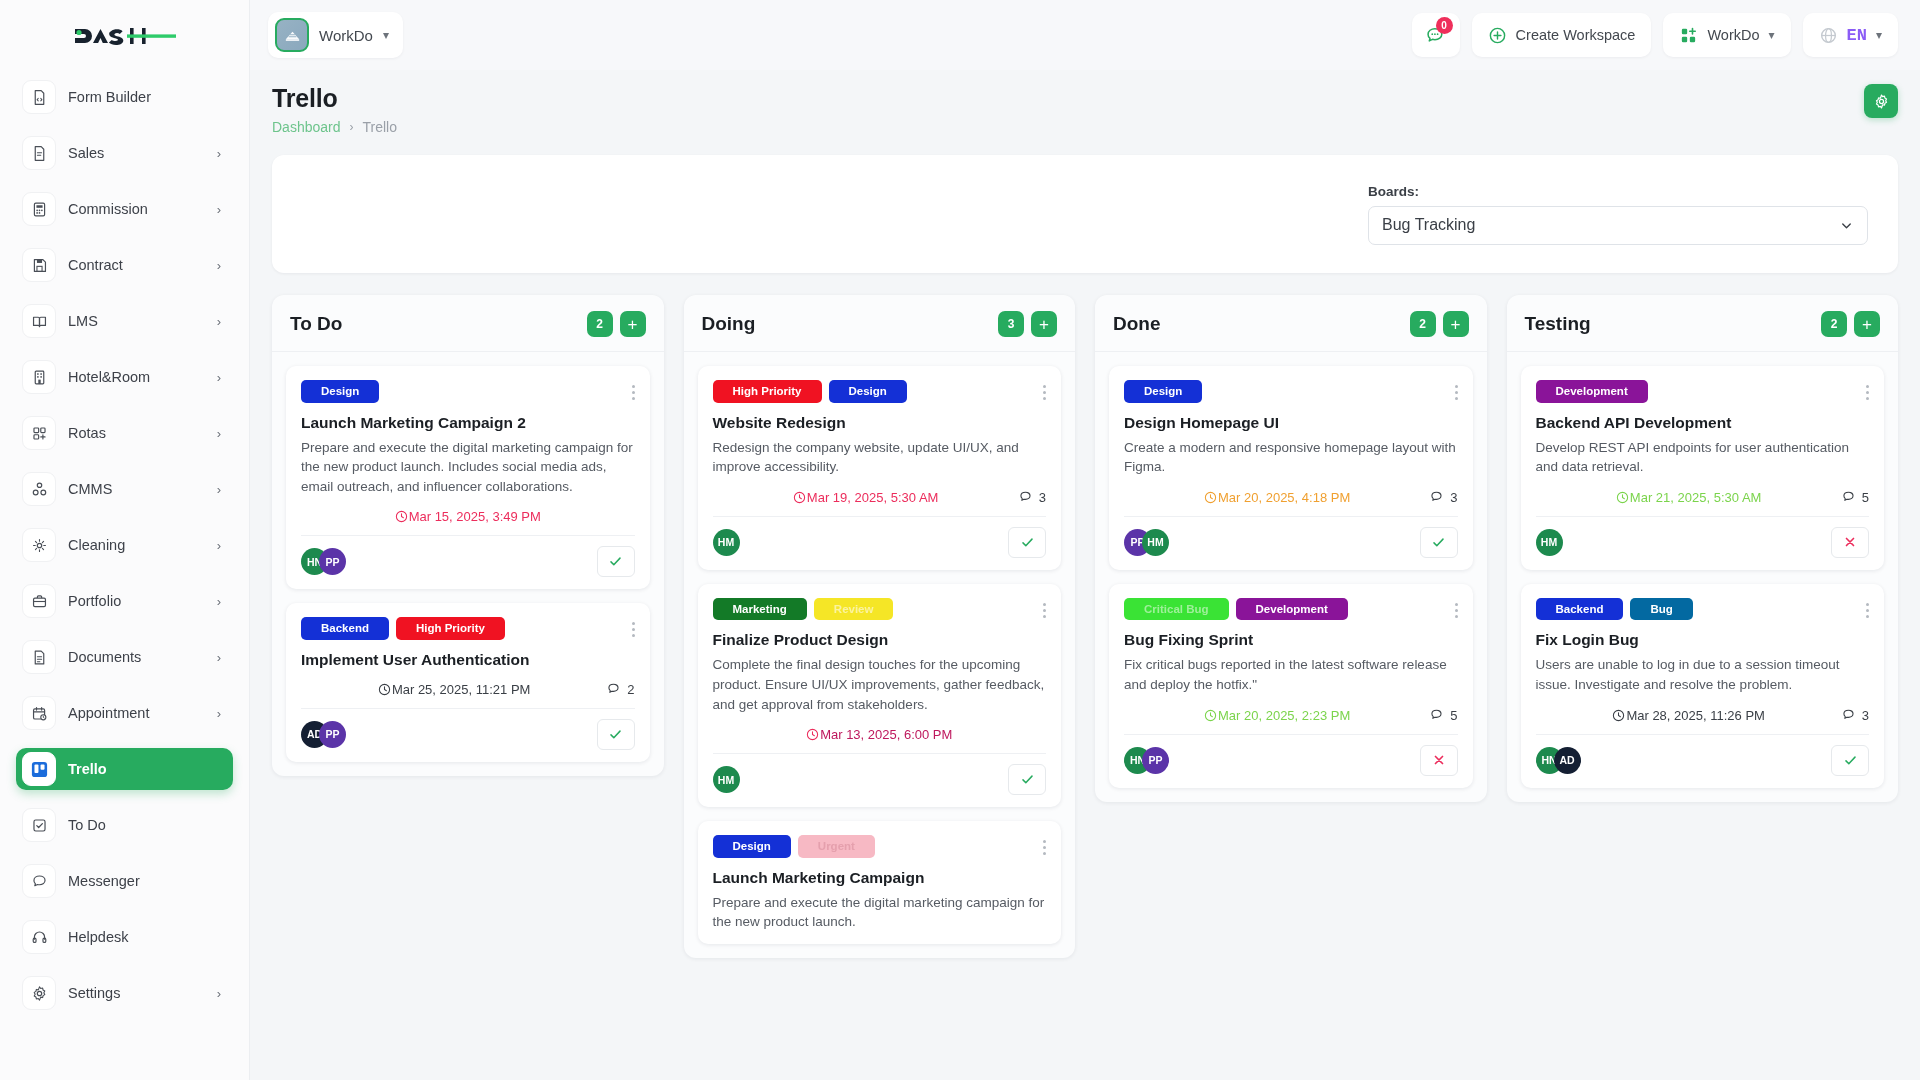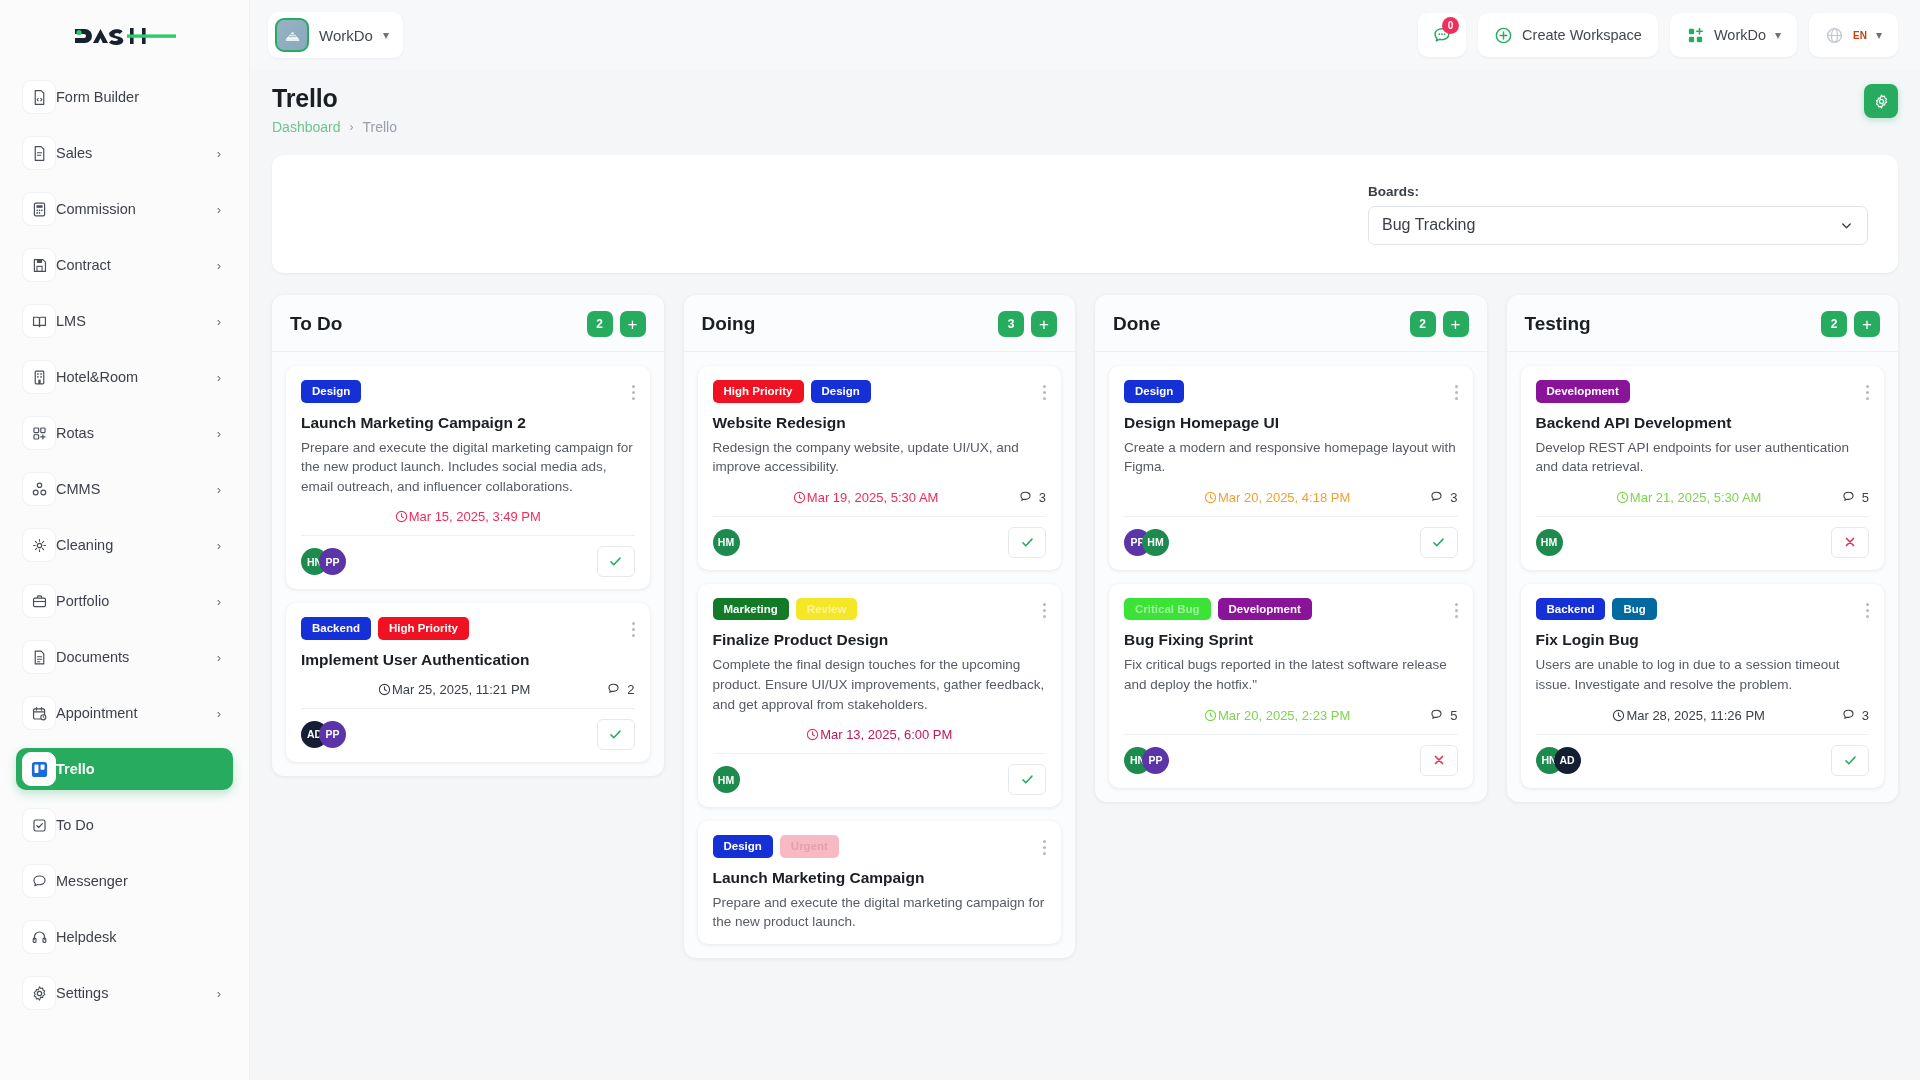--- a/index.html
+++ b/index.html
@@ -30,21 +30,21 @@
     padding: 0 12px;
   }
   .search-box input {
     border: none; outline: none; background: transparent;
     font-family: "Liberation Sans", sans-serif; font-size: 13px; color: #53585f;
     width: 100%;
   }
   .search-box input::placeholder { color: #9aa0a8; }
   .nav { flex: 1; overflow: hidden; padding: 4px 16px 10px 16px; }
   .nav-item {
-    display: flex; align-items: center; 
+    display: flex; align-items: center; gap: 12px;
     height: 42px; margin-bottom: 14px;
     border-radius: 10px; padding: 0 12px 0 6px;
     cursor: pointer;
   }
   .nav-item .ic {
     width: 34px; height: 34px; flex: 0 0 34px; border-radius: 9px;
     background: #fff; border: 1px solid #f0f1f3;
     display: flex; align-items: center; justify-content: center;
     color: #4a4f57;
   }
@@ -85,21 +85,21 @@
     font-size: 14.5px; color: #43484f; cursor: pointer;
     position: relative;
   }
   .icon-pill.square { width: 48px; padding: 0; justify-content: center; }
   .badge-count {
     position: absolute; top: 4px; right: 7px;
     background: #ef2f5b; color: #fff; font-size: 10px; font-weight: 700;
     min-width: 17px; height: 17px; border-radius: 9px;
     display: flex; align-items: center; justify-content: center; padding: 0 4px;
   }
-  .lang-code { color: #c2410c; font-weight: 700; font-size: 10px; }
+  .lang-code { color: #8b5cf6; font-weight: 700; font-size: 17px; font-family: Liberation Mono, monospace; }
 
   .page-head { padding: 14px 22px 6px 22px; }
   .page-head-row { display: flex; align-items: flex-start; }
   .page-title { font-size: 25px; font-weight: 700; color: #1b1f24; letter-spacing: -.2px; }
   .crumb { margin-top: 6px; display: flex; align-items: center; gap: 9px; font-size: 14px; }
   .crumb a { color: #6dc48c; text-decoration: none; cursor: pointer; }
   .crumb .sep { color: #9aa0a8; font-size: 12px; }
   .crumb .cur { color: #9aa0a8; }
   .gear-btn {
     width: 34px; height: 34px; border-radius: 8px; background: #27ab5f;
@@ -150,21 +150,21 @@
   .col-body { padding: 14px; overflow: hidden; display: flex; flex-direction: column; gap: 14px; }
 
   .card {
     background: #fff; border-radius: 10px; padding: 14px 15px 12px 15px;
     box-shadow: 0 1px 4px rgba(16,24,40,.09);
   }
   .card-top { display: flex; align-items: flex-start; gap: 7px; }
   .labels { display: flex; gap: 7px; flex-wrap: wrap; flex: 1; }
   .label {
     font-size: 11.5px; font-weight: 600; color: #fff;
-    padding: 5px 11px; border-radius: 5px; line-height: 1.1; text-align: right;
+    padding: 5px 20px; border-radius: 5px; line-height: 1.1; text-align: right;
   }
   .dots { display: flex; flex-direction: column; gap: 3px; padding-top: 5px; cursor: pointer; }
   .dots i { width: 3px; height: 3px; border-radius: 50%; background: #b4b9c0; display: block; }
   .card-title { font-size: 15.5px; font-weight: 700; color: #1b1f24; margin-top: 11px; }
   .card-desc { font-size: 13.5px; line-height: 1.45; color: #565b63; margin-top: 6px; }
   .card-meta { display: flex; align-items: center; margin-top: 13px; font-size: 13px; }
   .due { display: flex; align-items: center; gap: 1px; flex: 1; justify-content: center; }
   .comments { display: flex; align-items: center; gap: 6px; color: #3a3f46; }
   .card-divider { height: 1px; background: #eef0f3; margin: 11px 0 10px 0; }
   .card-foot { display: flex; align-items: center; }

